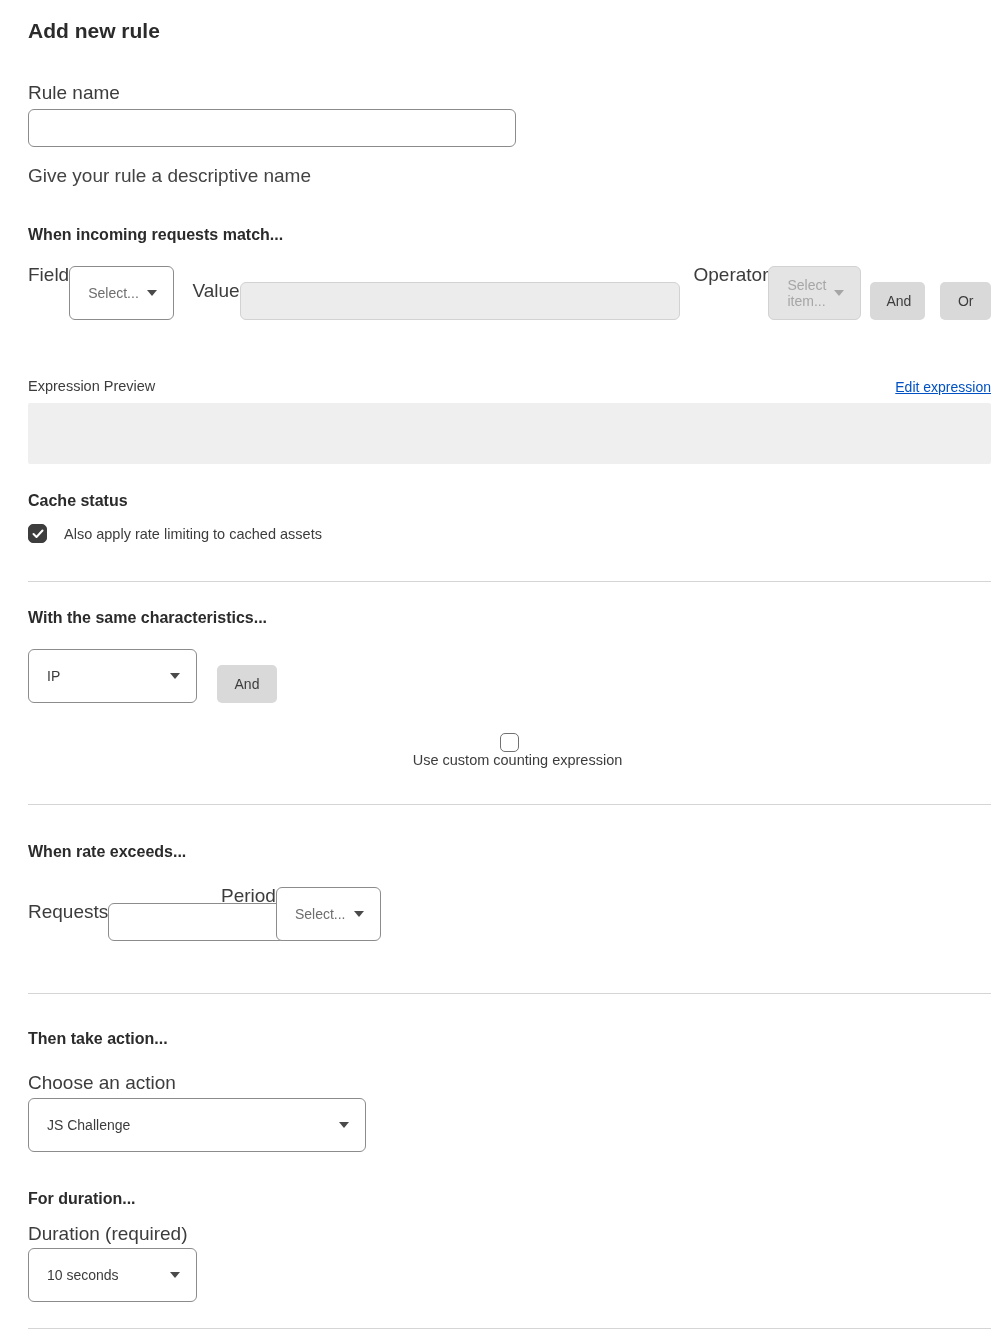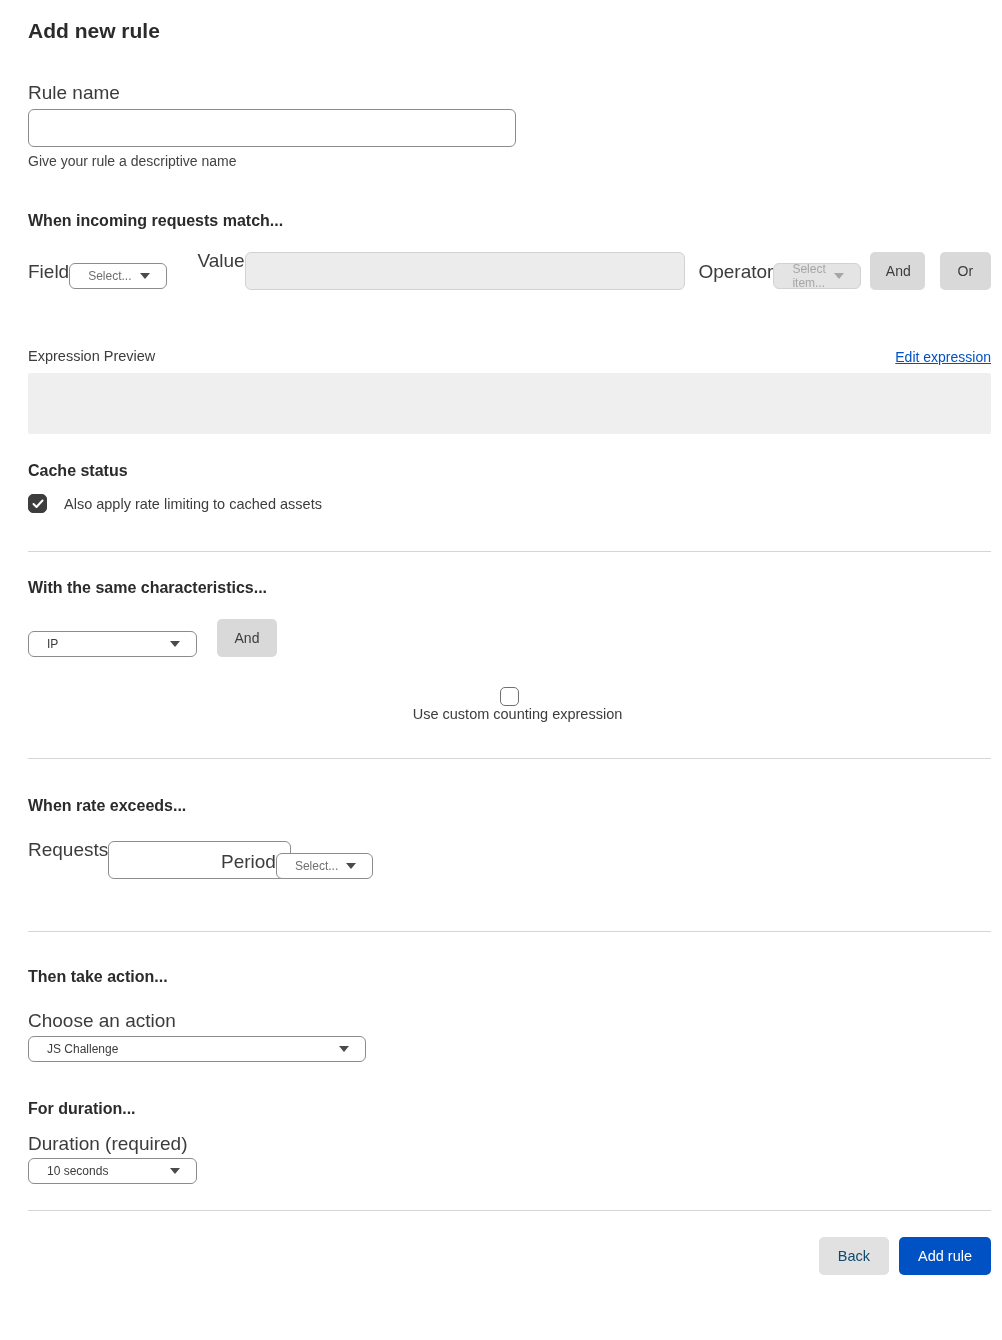--- a/index.html
+++ b/index.html
@@ -19,24 +19,24 @@
     font-weight: 700;
     color: #2b2b2b;
     line-height: 26px;
   }
   .field-label {
     font-size: 19px;
     color: #3c3c3c;
     line-height: 17px;
   }
   .helper-text {
-    font-size: 14px;
+    font-size: 19px;
     color: #434343;
     line-height: 17px;
-    margin-top: 6px;
+    margin-top: 20px;
   }
   .section-heading {
     font-size: 16px;
     font-weight: 700;
     color: #2b2b2b;
     line-height: 20px;
   }
   .text-input {
     height: 38px;
     background: #ffffff;
@@ -47,29 +47,29 @@
     color: #3c3c3c;
     padding: 0 12px;
     outline: none;
     display: block;
   }
   .text-input:disabled, .text-input.disabled {
     background: #ececec;
     border-color: #d2d2d2;
   }
   .select {
-    height: 26px;
+    height: 54px;
     background: #ffffff;
     border: 1px solid #8c8c8c;
     border-radius: 6px;
     display: flex;
     align-items: center;
     justify-content: space-between;
     padding: 0 16px 0 18px;
-    font-size: 12px;
+    font-size: 14px;
     color: #3c3c3c;
     cursor: pointer;
   }
   .select .placeholder { color: #6e6e6e; }
   .select.disabled {
     background: #e4e4e4;
     border-color: #d2d2d2;
     cursor: default;
   }
   .select.disabled .placeholder { color: #a6a6a6; }

